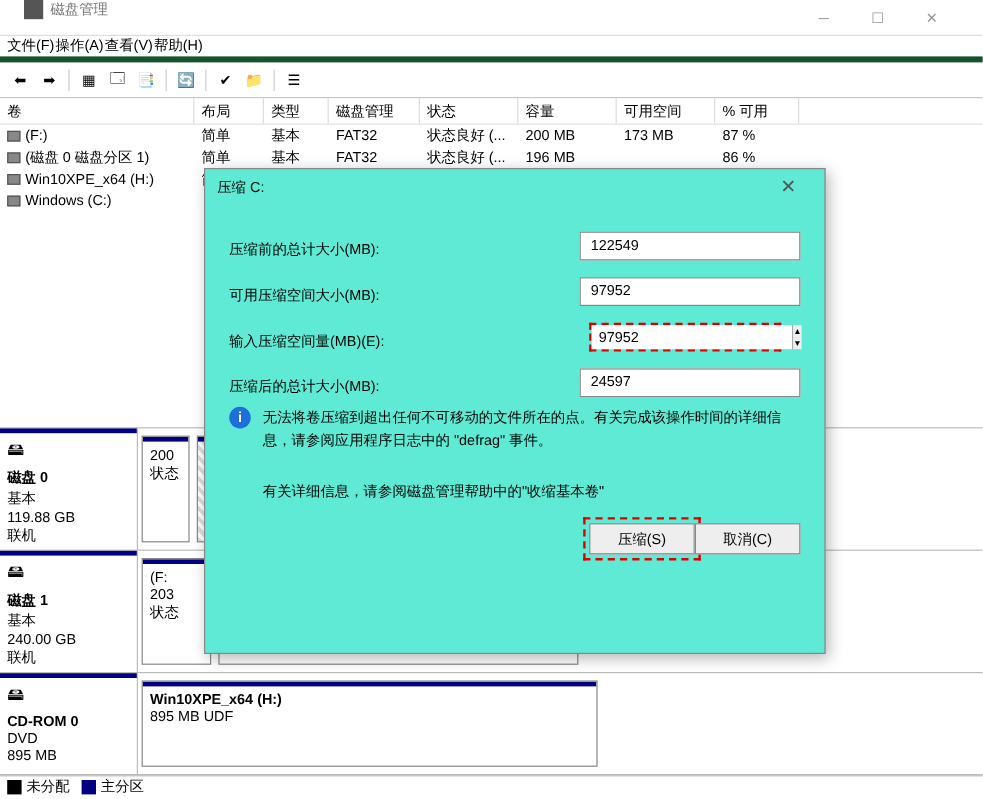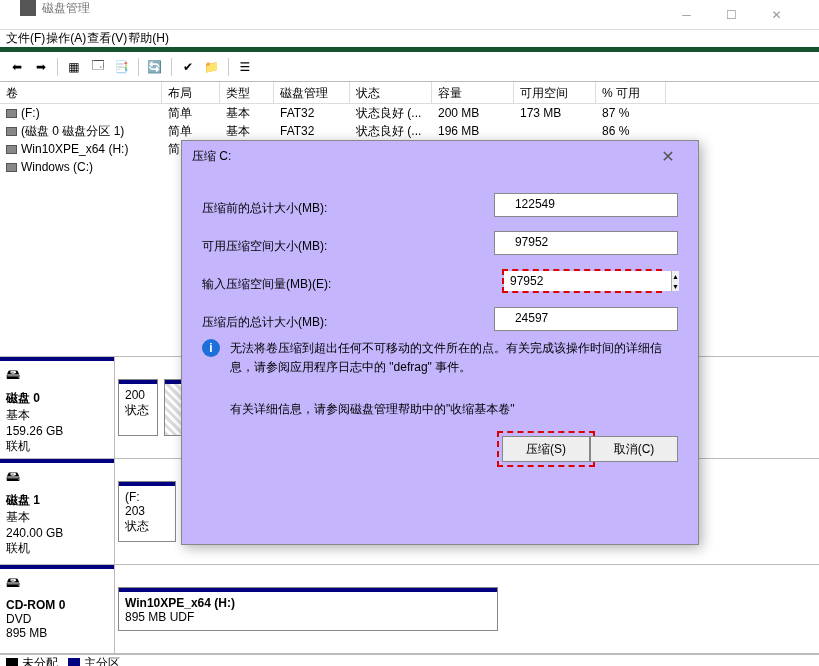--- a/index.html
+++ b/index.html
@@ -20,33 +20,33 @@
     .vrow{height:18px;display:flex;align-items:center}
     .vrow div{padding:0 6px;white-space:nowrap;overflow:hidden}
     .vrow .vl{width:162px;display:flex;align-items:center;gap:4px}
     .vdisk{width:11px;height:9px;background:#888;border:1px solid #555}
     .disklist{border-top:1px solid #bbb;background:#fff}
     .diskrow{display:flex;min-height:85px;border-bottom:1px solid #bbb}
     .diskleft{width:115px;border-right:1px solid #bbb;padding:3px 6px;display:flex;flex-direction:column}
     .diskleft .hd{background:#000080;color:#fff;height:4px;margin:-3px -6px 3px -6px}
     .diskleft .dicon{font-size:14px;margin-bottom:2px}
     .diskparts{flex:1;display:flex;position:relative}
-    .part{border:1px solid #888;padding:6px;margin:22px 3px;position:relative;overflow:hidden}
+    .part{border:1px solid #888;padding:6px;margin:6px 3px;position:relative;overflow:hidden}
     .part .ptop{height:4px;background:#000080;margin:-6px -6px 4px -6px}
     .hatch{background:repeating-linear-gradient(45deg,#ddd,#ddd 3px,#fff 3px,#fff 6px)}
     .legend{height:18px;border-top:1px solid #bbb;display:flex;align-items:center;gap:10px;padding:0 6px}
     .lg{width:12px;height:12px;display:inline-block;vertical-align:middle;margin-right:4px}
-    .dialog{position:absolute;left:181px;top:140px;width:518px;height:405px;background:#c4b5fd;border:1px solid #888;box-shadow:3px 3px 12px rgba(0,0,0,.3);z-index:10}
+    .dialog{position:absolute;left:170px;top:140px;width:518px;height:405px;background:#5eead4;border:1px solid #888;box-shadow:3px 3px 12px rgba(0,0,0,.3);z-index:10}
     .dtitle{height:30px;display:flex;align-items:center;padding:0 10px}
     .dtitle span{flex:1}
     .dclose{width:40px;text-align:center;color:#555;font-size:16px}
     .dbody{padding:8px 20px}
     .drow{display:flex;align-items:flex-end;height:38px}
     .drow label{width:300px}
-    .drow .val{width:188px;height:24px;border:1px solid #888;padding:3px 20px;background:#fff}
+    .drow .val{width:188px;height:24px;border:1px solid #888;padding:3px 8px;background:#fff}
     .spin{width:160px;height:24px;border:2px dashed #d00;display:flex;padding:0}
     .spin input{flex:1;border:none;padding:3px 6px;outline:none;font-family:inherit;font-size:12px}
     .spin .updown{width:16px;display:flex;flex-direction:column;border-left:1px solid #aaa}
     .spin .updown div{flex:1;display:flex;align-items:center;justify-content:center;font-size:7px;background:#f0f0f0}
     .info{display:flex;gap:10px;padding:8px 0 18px 0;align-items:flex-start}
     .info .iicon{width:18px;height:18px;border-radius:50%;background:#1e6fd9;color:#fff;display:flex;align-items:center;justify-content:center;font-weight:bold;font-size:12px;flex-shrink:0}
     .dfoot{display:flex;justify-content:flex-end;padding:10px 20px}
     .btn{width:88px;height:26px;border:1px solid #888;background:#eee;display:flex;align-items:center;justify-content:center}
     .btn.primary{outline:2px dashed #d00;outline-offset:3px}
   </style>
@@ -152,21 +152,21 @@
 
 <div style="height:180px"></div>
 
 <div class="disklist" id="disks">
     <div class="diskrow">
       <div class="diskleft">
         <div class="hd"></div>
         <div class="dicon">🖴</div>
         <b>磁盘 0</b>
         <div>基本</div>
-        <div>159.26 GB</div>
+        <div>119.88 GB</div>
         <div>联机</div>
       </div>
       <div class="diskparts">
         <div class="part" style="width: 40px;">
           <div class="ptop"></div>
           <div>200</div>
           <div>状态</div>
         </div>
         <div class="part hatch" style="width: 300px;">
           <div class="ptop"></div>

